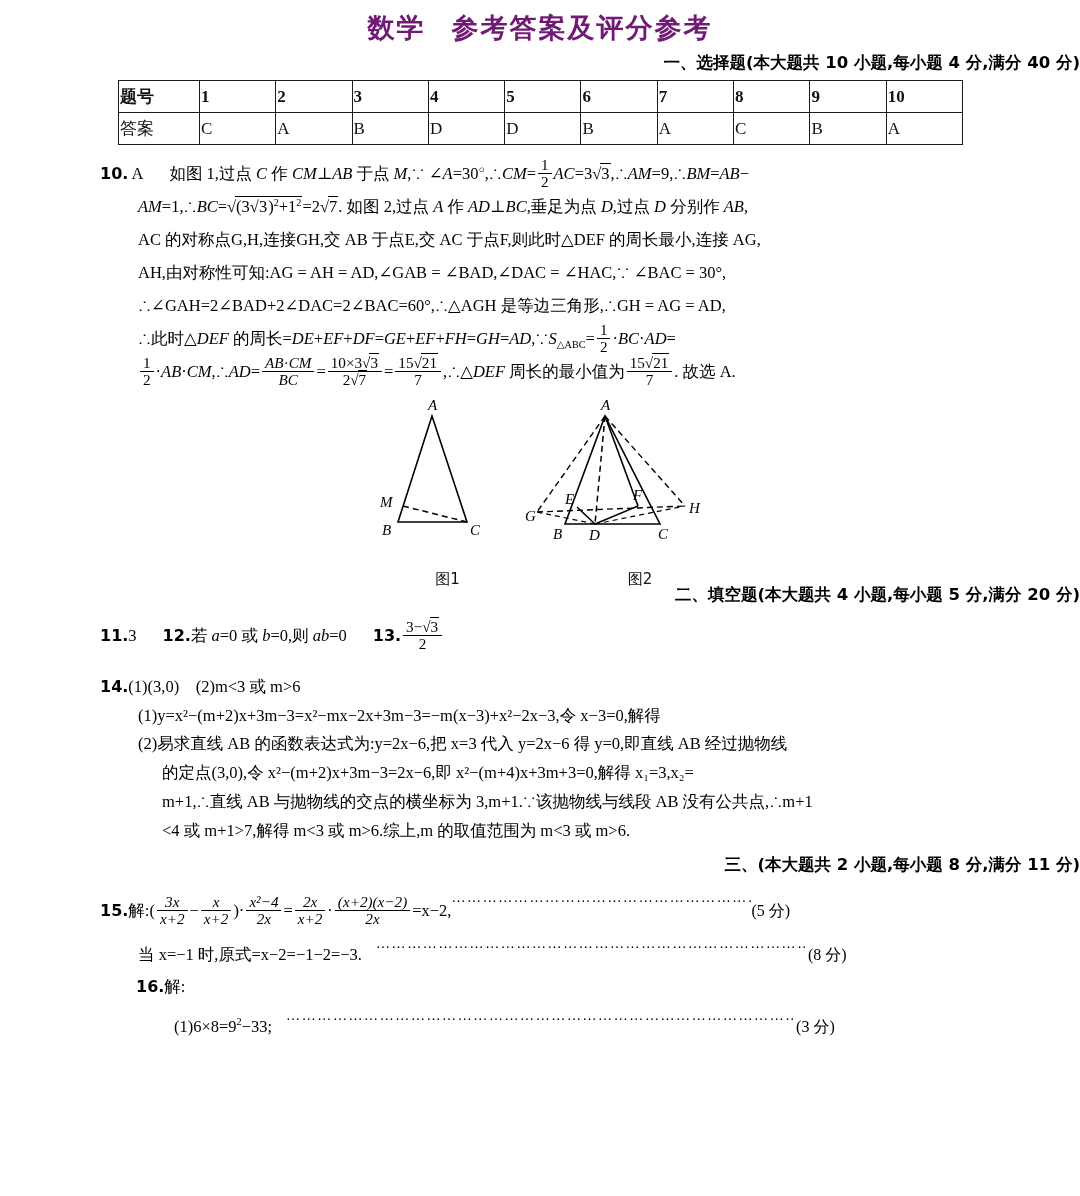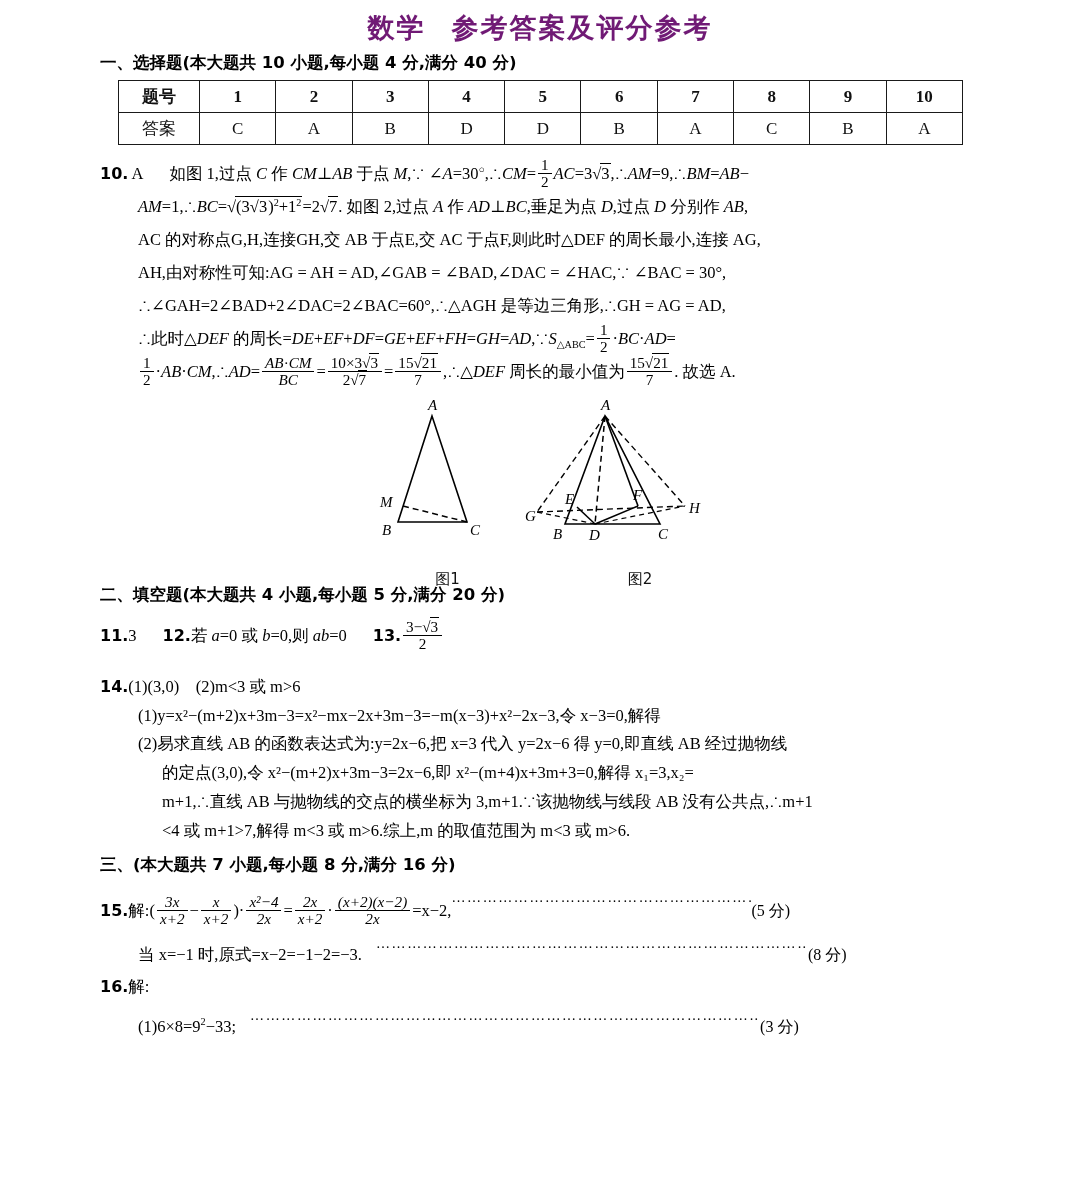--- a/index.html
+++ b/index.html
@@ -37,33 +37,33 @@
 
   
   .section-head {
     font-family: "DejaVu Sans", "Liberation Sans", sans-serif;
     font-weight: 700;
     font-size: 16.5px;
     margin: 0 0 6px 0;
     padding-left: 100px;
     color: #000;
     letter-spacing: 0px;
+    text-align: right;
   }
 
   
   .ans-table-wrap { padding-left: 118px; padding-right: 0; }
   table.answers {
     border-collapse: collapse;
     width: 845px;
     table-layout: fixed;
   }
   table.answers td {
     border: 1.3px solid #1a1a1a;
     height: 29px;
-    text-align: center;
     vertical-align: middle;
     font-size: 17px;
   }
   table.answers td.rowhead {
     width: 78px;
     font-family: "DejaVu Sans", "Liberation Sans", sans-serif;
     font-weight: 700;
     font-size: 17px;
   }
   table.answers tr.qrow td { font-weight: 700; font-family: "Liberation Serif", serif;}
@@ -274,32 +274,32 @@
     <div class="mline" style="line-height:1.75;">
       <span class="qnum">14.</span><span>(1)(3,0)　(2)m&lt;3 或 m&gt;6</span>
     </div>
     <div class="mline ind1" style="line-height:1.75;">(1)y=x²−(m+2)x+3m−3=x²−mx−2x+3m−3=−m(x−3)+x²−2x−3,令 x−3=0,解得</div>
     <div class="mline ind1" style="line-height:1.75;">(2)易求直线 AB 的函数表达式为:y=2x−6,把 x=3 代入 y=2x−6 得 y=0,即直线 AB 经过抛物线</div>
     <div class="mline ind2" style="line-height:1.75;">的定点(3,0),令 x²−(m+2)x+3m−3=2x−6,即 x²−(m+4)x+3m+3=0,解得 x₁=3,x₂=</div>
     <div class="mline ind2" style="line-height:1.75;">m+1,∴直线 AB 与抛物线的交点的横坐标为 3,m+1.∵该抛物线与线段 AB 没有公共点,∴m+1</div>
     <div class="mline ind2" style="line-height:1.75;">&lt;4 或 m+1&gt;7,解得 m&lt;3 或 m&gt;6.综上,m 的取值范围为 m&lt;3 或 m&gt;6.</div>
   </div>
 
-  <div class="section-head" style="margin-top:8px;">三、(本大题共 7 小题,每小题 8 分,满分 16 分)</div>
+  <div class="section-head" style="margin-top:8px;">三、(本大题共 2 小题,每小题 8 分,满分 11 分)</div>
 
   <div class="body-block" style="padding-right:40px;">
     <div class="mline" style="line-height:2.3;">
       <span class="qnum">15.</span><span>解:</span>(<span class="frac"><span class="num it">3x</span><span class="den it">x+2</span></span>−<span class="frac"><span class="num it">x</span><span class="den it">x+2</span></span>)·<span class="frac"><span class="num it">x²−4</span><span class="den it">2x</span></span>=<span class="frac"><span class="num it">2x</span><span class="den it">x+2</span></span>·<span class="frac"><span class="num it">(x+2)(x−2)</span><span class="den it">2x</span></span><span>=x−2,</span><span class="leader" style="width:300px;">……………………………………………………………………………………………………………………………………………………………………………………………………………………………………………………………………………………</span><span class="score">(5 分)</span>
     </div>
     <div class="mline ind1" style="line-height:2.0;">
       <span>当 x=−1 时,原式=x−2=−1−2=−3.</span><span class="sp"></span><span class="leader" style="width:432px;">……………………………………………………………………………………………………………………………………………………………………………………………………………………………………………………………………………………</span><span class="score">(8 分)</span>
     </div>
   </div>
 
-  <div class="body-block" style="padding-right:40px;">
+  <div class="body-block" style="padding-right:40px;margin-left:36px;">
     <div class="mline" style="line-height:1.9;">
       <span class="qnum">16.</span><span>解:</span>
     </div>
     <div class="mline ind1" style="line-height:1.9;">
       <span>(1)6×8=9</span><sup>2</sup><span>−33;</span><span class="sp"></span><span class="leader" style="width:510px;">……………………………………………………………………………………………………………………………………………………………………………………………………………………………………………………………………………………</span><span class="score">(3 分)</span>
     </div>
   </div>
 
 </div>
 

